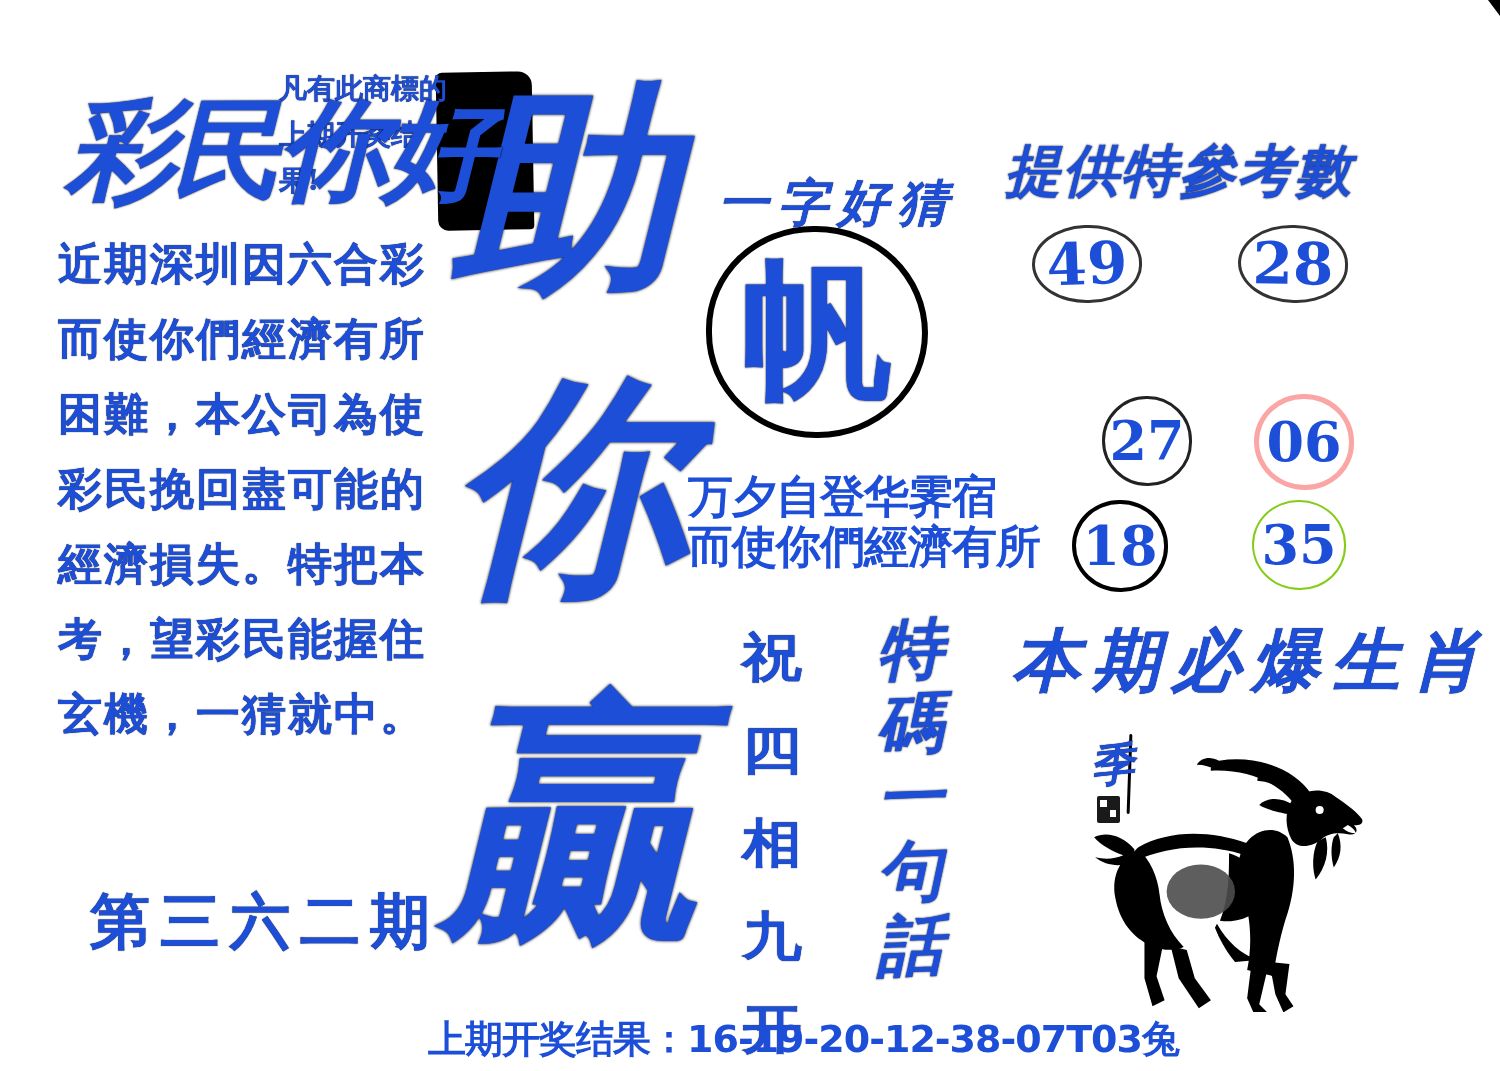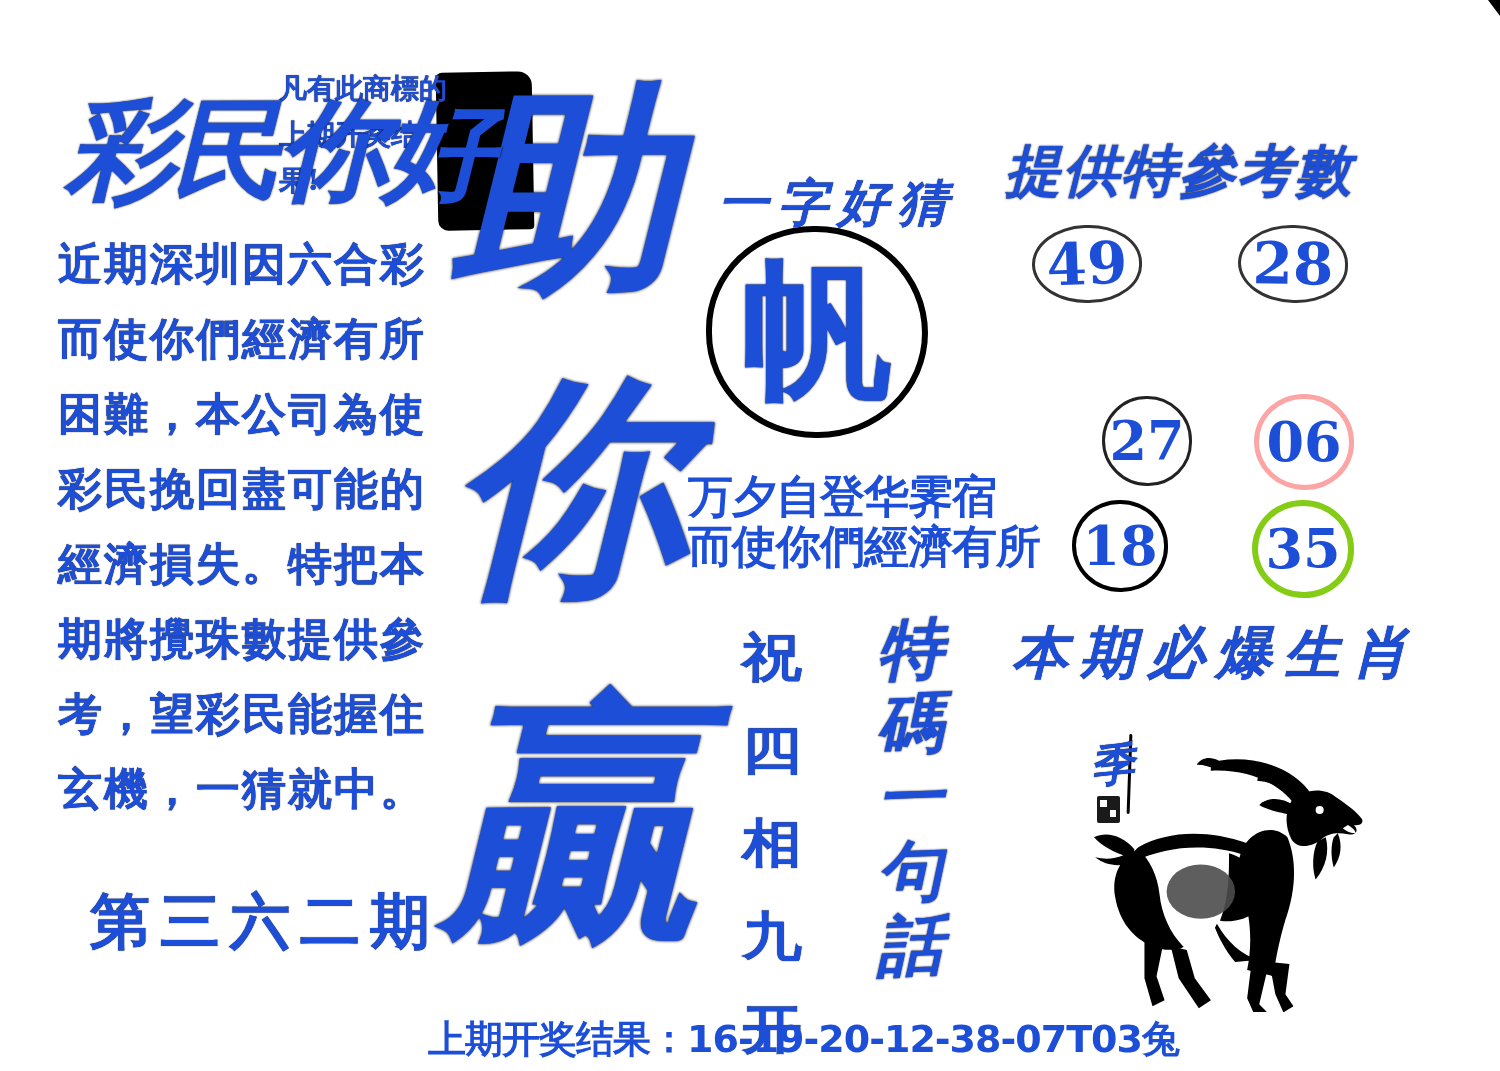--- a/index.html
+++ b/index.html
@@ -43,39 +43,39 @@
   .ne49{left:1032px;top:225px;transform:rotate(-2deg);}
   .ne28{left:1238px;top:225px;transform:rotate(1deg);}
   .num-ellipse span{font-size:58px;font-weight:bold;}
 
   
   .flat-label{left:1014px;top:340px;font-size:46px;font-weight:700;letter-spacing:4px;}
   .num-circle{display:flex;align-items:center;justify-content:center;border-radius:50% 50% 49% 51%;}
   .nc27{left:1102px;top:396px;width:84px;height:84px;border:3px solid #222;}
   .nc06{left:1254px;top:394px;width:90px;height:86px;border:5px solid #fca5a5;}
   .nc18{left:1072px;top:500px;width:88px;height:84px;border:4px solid #000;}
-  .nc35{left:1252px;top:500px;width:90px;height:86px;border:6px solid #84cc16;text-align:right;}
+  .nc35{left:1252px;top:500px;width:90px;height:86px;border:2px solid #84cc16;text-align:right;}
   .num-circle span{font-size:54px;font-weight:bold;}
 
   
   .poem{left:688px;top:472px;z-index:2;}
   .poem div{font-size:45px;line-height:50px;letter-spacing:-1px;white-space:nowrap;}
 
   
   .blessing{left:736px;top:610px;width:72px;text-align:center;z-index:4;}
   .blessing span{display:block;font-size:52px;line-height:93px;font-weight:bold;
                  transform:scaleX(1.15);text-shadow:0 0 1px #000;}
 
   
   .phrase{left:862px;top:612px;width:96px;text-align:center;z-index:2;}
   .phrase span{display:block;font-size:66px;line-height:74px;font-weight:bold;font-style:italic;
                text-shadow:0 0 2px #000;transform:rotate(-2deg);}
 
   
-  .zodiac-label{left:1012px;top:616px;font-size:56px;letter-spacing:12px;font-style:italic;
+  .zodiac-label{left:1012px;top:616px;font-size:68px;letter-spacing:12px;font-style:italic;
                 white-space:nowrap;text-shadow:0 0 1px #000;}
   .signature{left:1090px;top:736px;font-size:44px;font-style:italic;text-shadow:0 0 1px #000;
              transform:rotate(-6deg);z-index:2;}
   .sig-stroke{left:1128px;top:734px;width:3px;height:80px;background:#000;
               transform:rotate(2deg);border-radius:2px;}
   .seal{left:1097px;top:796px;width:23px;height:27px;background:#1a1a1a;border-radius:2px;}
   .seal i{position:absolute;background:#fff;}
   .seal i.a{left:3px;top:4px;width:7px;height:7px;}
   .seal i.b{left:13px;top:14px;width:6px;height:7px;}
   .goat{left:1078px;top:750px;width:292px;height:262px;}
@@ -97,21 +97,20 @@
     <div>凡有此商標的</div>
     <div>上期开奖结果!</div>
   </div>
 
   <div class="abs brush intro">
     <div>近期深圳因六合彩</div>
     <div>而使你們經濟有所</div>
     <div>困難，本公司為使</div>
     <div>彩民挽回盡可能的</div>
     <div>經濟損失。特把本</div>
-    <div>期將攪珠數提供參</div>
     <div>考，望彩民能握住</div>
     <div>玄機，一猜就中。</div>
   </div>
 
   <div class="abs ink-blot"></div>
   <div class="abs brush slogan-char sc1">助</div>
   <div class="abs brush slogan-char sc2">你</div>
   <div class="abs brush slogan-char sc3">贏</div>
 
   <div class="abs brush word-guess-label">一字好猜</div>

